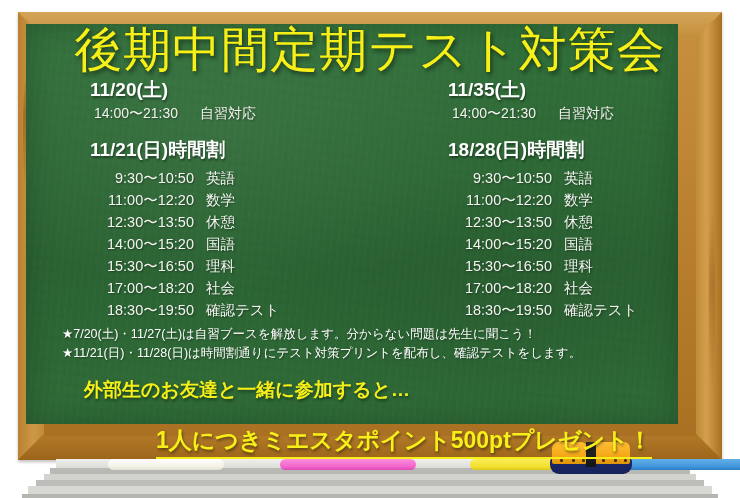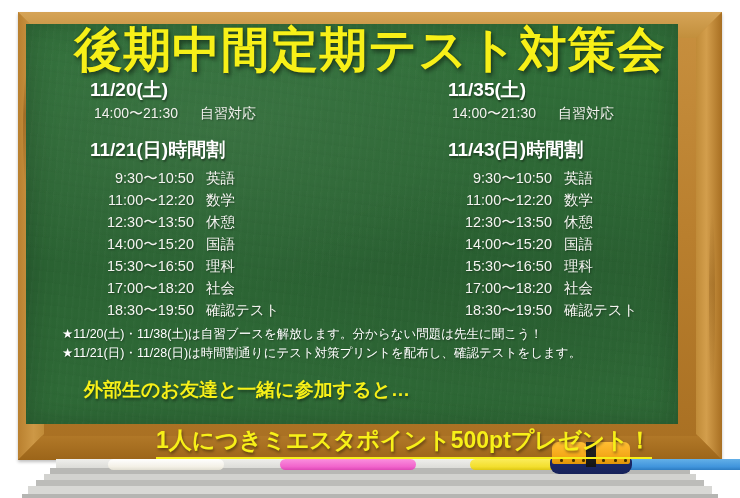--- a/index.html
+++ b/index.html
@@ -75,21 +75,21 @@
       repeating-linear-gradient(8deg, rgba(0,0,0,.02) 0px, rgba(0,0,0,0) 5px, rgba(0,0,0,0) 11px);
     pointer-events: none;
   }
 
   
   .title {
     position: absolute;
     left: 0; top: 18px; width: 100%;
     text-align: center;
     font-size: 48px;
-    font-weight: bold;
+    font-weight: normal;
     letter-spacing: 1px;
     color: #f7f018;
     text-shadow: 2px 3px 4px rgba(0,0,0,.45), 0 0 2px rgba(0,0,0,.35);
     white-space: nowrap;
     z-index: 3;
   }
 
   
   .columns {
     position: absolute;
@@ -299,21 +299,21 @@
           <span class="subj">確認テスト</span>
         </div>
       </div>
     </div>
 
     <div class="col right">
       <div class="day-head">11/35(土)</div>
       <div class="day-sub">
         <span>14:00〜21:30</span><span class="gap"></span><span>自習対応</span>
       </div>
-      <div class="tt-head">11/43(日)時間割</div>
+      <div class="tt-head">18/28(日)時間割</div>
       <div class="rows">
         <div class="row">
           <span class="time">9:30〜10:50</span>
           <span class="subj">英語</span>
         </div>
         <div class="row">
           <span class="time">11:00〜12:20</span>
           <span class="subj">数学</span>
         </div>
         <div class="row">
@@ -335,21 +335,21 @@
         <div class="row">
           <span class="time">18:30〜19:50</span>
           <span class="subj">確認テスト</span>
         </div>
       </div>
     </div>
 
   </div>
 
   <div class="notes">
-    <div class="note">★11/20(土)・11/38(土)は自習ブースを解放します。分からない問題は先生に聞こう！</div>
+    <div class="note">★7/20(土)・11/27(土)は自習ブースを解放します。分からない問題は先生に聞こう！</div>
     <div class="note">★11/21(日)・11/28(日)は時間割通りにテスト対策プリントを配布し、確認テストをします。</div>
   </div>
 
   <div class="promo">
     <div class="promo-line1">外部生のお友達と一緒に参加すると…</div>
     <div class="promo-line2">
       <span>1人につきミエスタポイント500ptプレゼント！</span>
     </div>
   </div>
 

